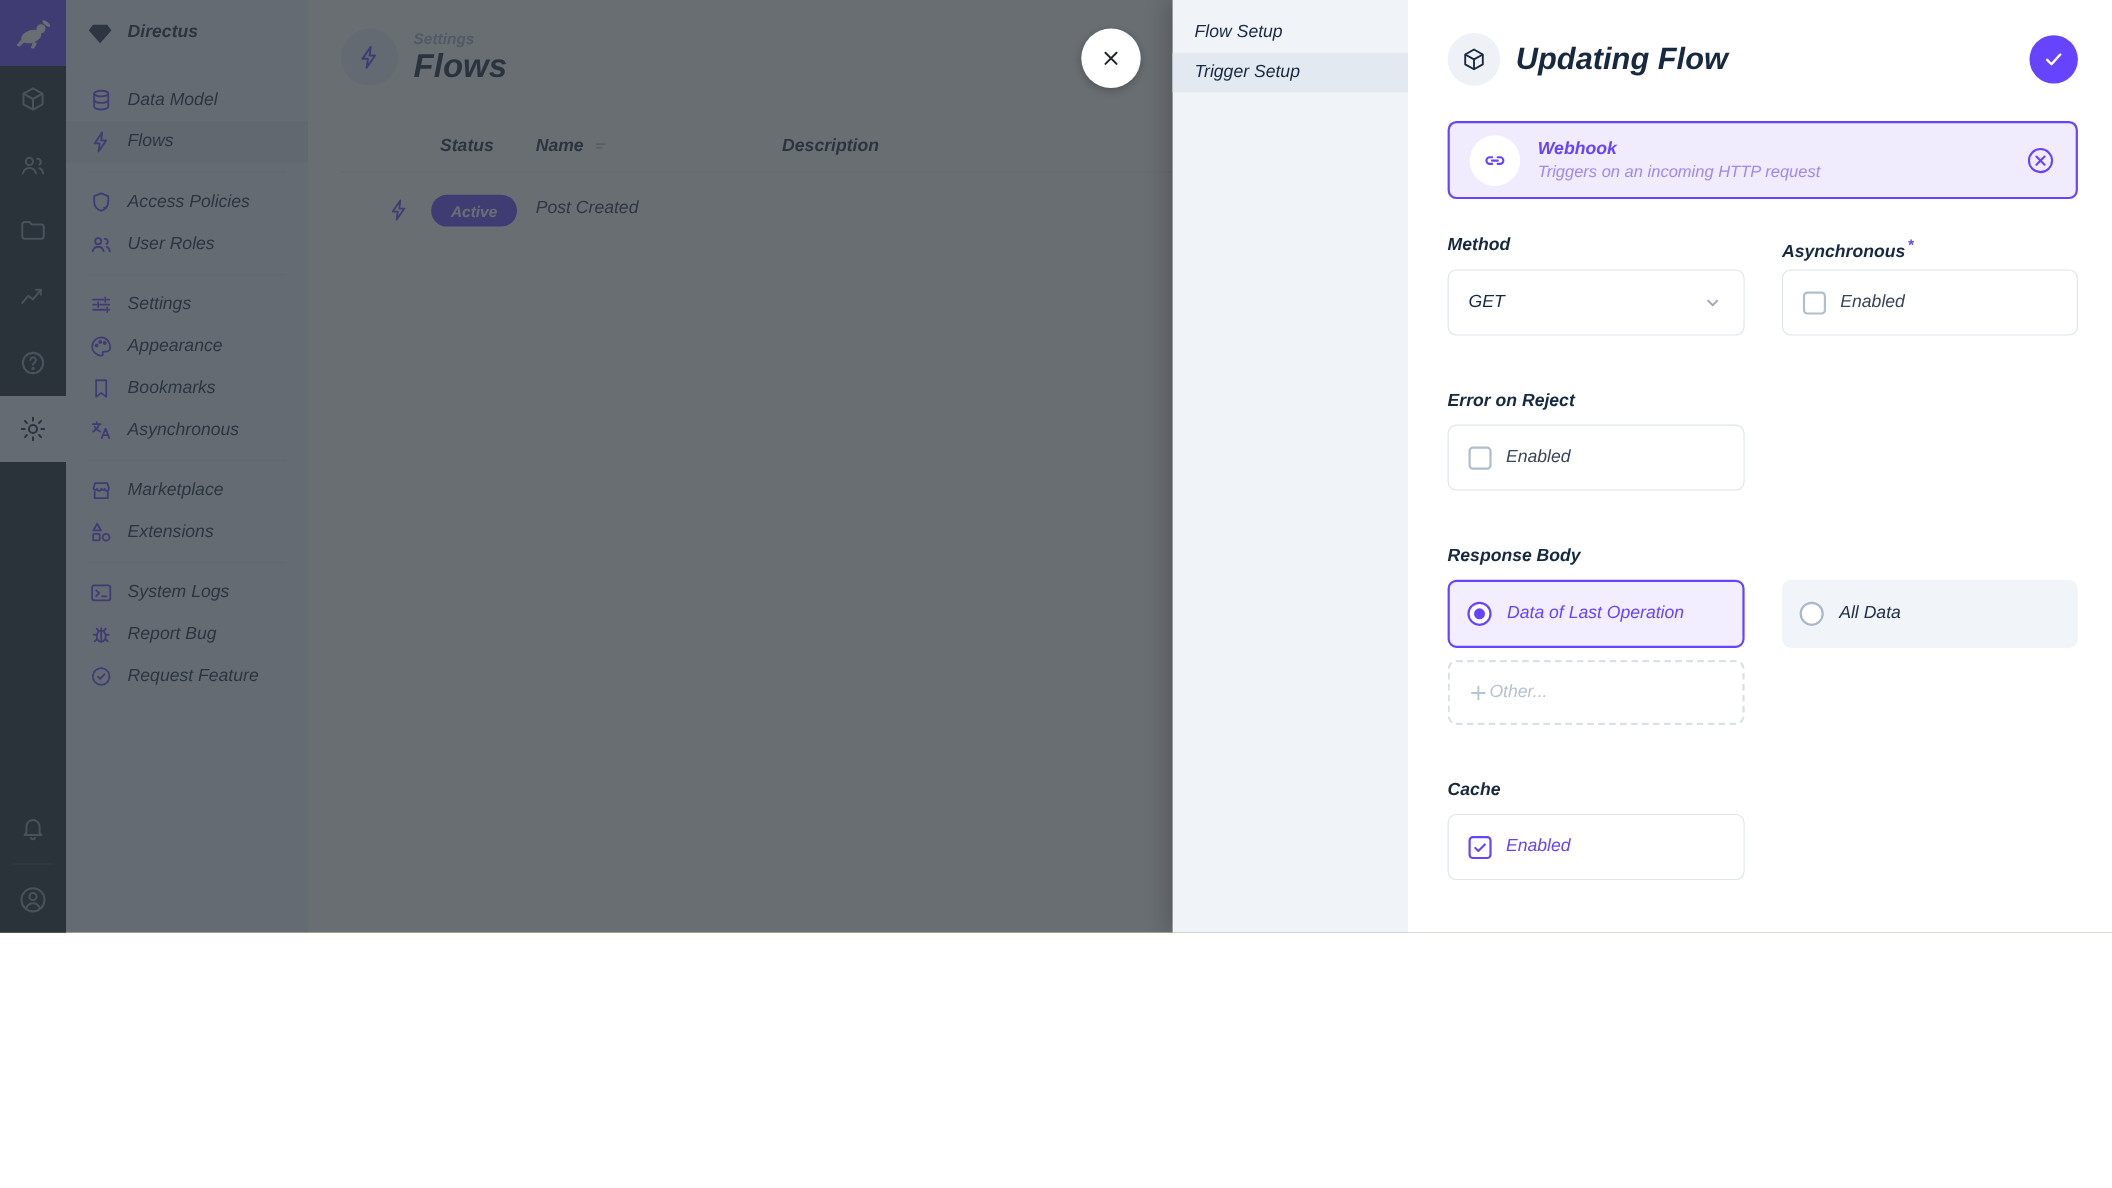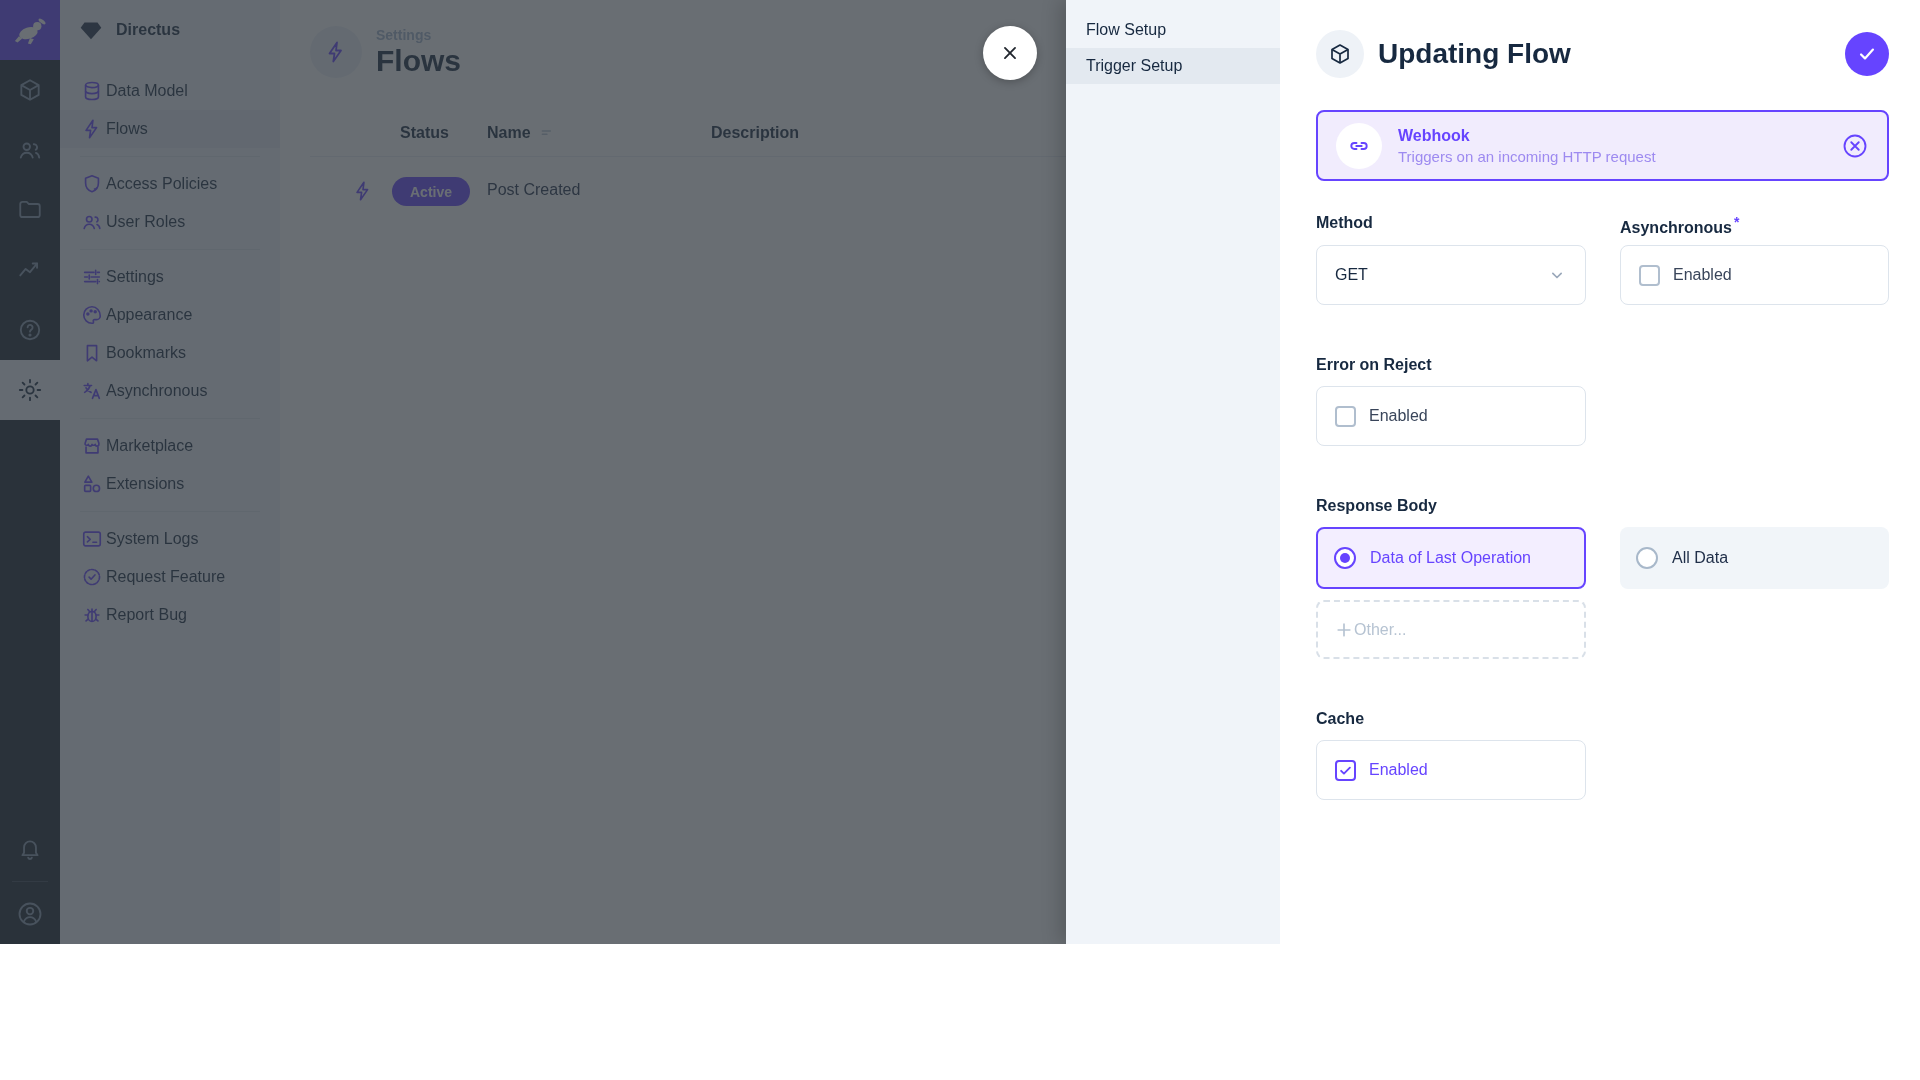--- a/index.html
+++ b/index.html
@@ -1,32 +1,32 @@
 <!DOCTYPE html>
 <html><head>
 <meta charset="utf-8">
 <style>
   * { margin:0; padding:0; box-sizing:border-box; }
   html,body { width:1920px; height:1080px; overflow:hidden; }
   body { font-family:"Liberation Sans", sans-serif; background:#fff; }
-  .stage { position:relative; width:1920px; height:944px; overflow:hidden; background:#fde047; }
+  .stage { position:relative; width:1920px; height:848px; overflow:hidden; background:#fde047;font-style:italic; }
 
   
   .module-bar { position:absolute; left:0; top:0; bottom:0; width:60px; background:#18222f; z-index:1; }
   .logo-tile { width:60px; height:60px; background:#6644ff; display:flex; align-items:center; justify-content:center; }
   .module-btn { width:60px; height:60px; display:flex; align-items:center; justify-content:center; color:#8598ad; }
   .module-btn.active { background:#f0f4f9; color:#172940; }
   .module-bottom { position:absolute; bottom:0; left:0; width:60px; }
   .module-divider { width:36px; height:1px; background:#3a4552; margin:2px auto; }
 
   
   .nav { position:absolute; left:60px; top:0; bottom:0; width:220px; background:#f0f4f9; z-index:1; }
   .project-row { height:60px; display:flex; align-items:center; padding-left:18px; gap:12px; color:#172940; font-weight:700; font-size:16px; }
   .nav-list { padding-top:12px; }
-  .nav-item { height:38px; display:flex; align-items:center; gap:2px; padding-left:20px; font-size:16px; color:#172940; font-weight:500; }
+  .nav-item { height:38px; display:flex; align-items:center; gap:12px; padding-left:20px; font-size:16px; color:#172940; font-weight:500; }
   .nav-item .nicon { width:24px; height:24px; color:#6644ff; flex:0 0 24px; display:flex; align-items:center; justify-content:center; }
   .nav-item.active { background:#e3eaf2; }
   .nav-divider { height:1px; background:#dde4ec; margin:8px 20px; }
 
   
   .main { position:absolute; left:280px; top:0; right:0; bottom:0; background:#fff; z-index:1; }
   .page-header { position:absolute; left:30px; top:26px; display:flex; align-items:center; }
   .title-icon { width:52px; height:52px; border-radius:50%; background:#edf1f7; color:#6644ff; display:flex; align-items:center; justify-content:center; }
   .title-texts { margin-left:14px; }
   .breadcrumb { font-size:14px; font-weight:600; color:#a2b5cd; }
@@ -274,35 +274,35 @@
         <span class="nicon">
           <svg width="22" height="22" viewBox="0 0 24 24" fill="none" stroke="currentColor" stroke-width="1.8" stroke-linecap="round" stroke-linejoin="round">
               <rect x="3" y="4.5" width="18" height="15" rx="2"></rect>
               <path d="M7 9.5l3 2.8-3 2.8M13 15.5h4"></path>
             </svg>
         </span>
         <span>System Logs</span>
       </div>
       <div class="nav-item">
         <span class="nicon">
+          <svg width="22" height="22" viewBox="0 0 24 24" fill="none" stroke="currentColor" stroke-width="1.8" stroke-linecap="round">
+              <ellipse cx="12" cy="13.5" rx="4.5" ry="5.5"></ellipse>
+              <path d="M12 8V5.5M9.5 8.5L7.5 6M14.5 8.5l2-2.5M7.5 12H4.5M19.5 12h-3M7.8 16.5l-2.3 2M16.2 16.5l2.3 2M12 9v9"></path>
+            </svg>
+        </span>
+        <span>Report Bug</span>
+      </div>
+      <div class="nav-item">
+        <span class="nicon">
           <svg width="22" height="22" viewBox="0 0 24 24" fill="none" stroke="currentColor" stroke-width="1.8" stroke-linecap="round" stroke-linejoin="round">
               <circle cx="12" cy="12" r="8.2" stroke-dasharray="2.6 1.6"></circle>
               <path d="M8.8 12.2l2.2 2.2 4.2-4.6"></path>
             </svg>
         </span>
         <span>Request Feature</span>
-      </div>
-      <div class="nav-item">
-        <span class="nicon">
-          <svg width="22" height="22" viewBox="0 0 24 24" fill="none" stroke="currentColor" stroke-width="1.8" stroke-linecap="round">
-              <ellipse cx="12" cy="13.5" rx="4.5" ry="5.5"></ellipse>
-              <path d="M12 8V5.5M9.5 8.5L7.5 6M14.5 8.5l2-2.5M7.5 12H4.5M19.5 12h-3M7.8 16.5l-2.3 2M16.2 16.5l2.3 2M12 9v9"></path>
-            </svg>
-        </span>
-        <span>Report Bug</span>
       </div>
     </div>
   </div>
 
   <div class="main">
     <div class="page-header">
       <div class="title-icon">
         <svg width="24" height="24" viewBox="0 0 24 24" fill="none" stroke="currentColor" stroke-width="1.8" stroke-linejoin="round">
             <path d="M13 2.5L5.5 13.5h5l-1.2 8 7.7-11h-5z"></path>
           </svg>

